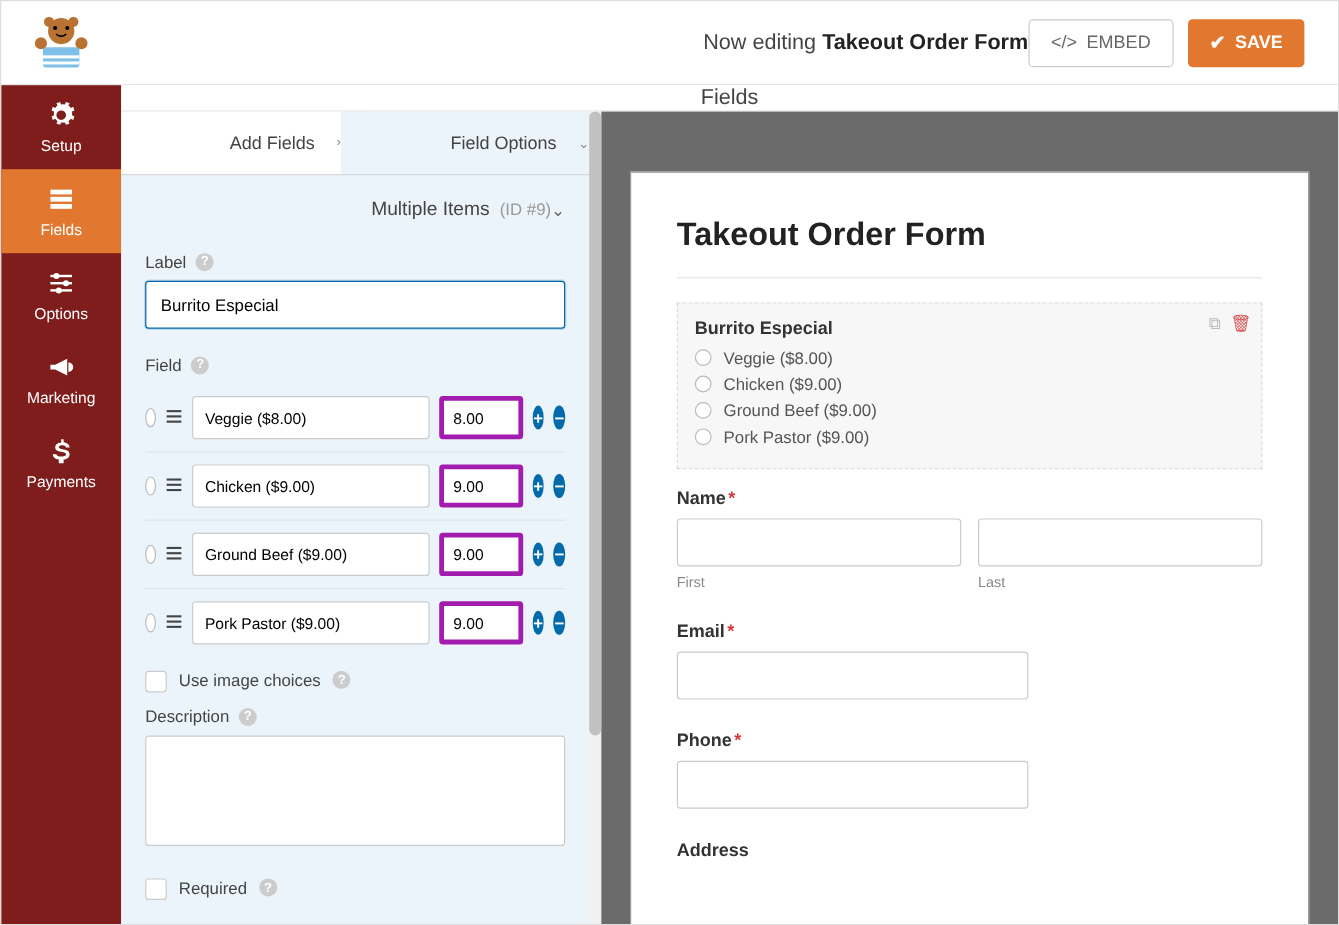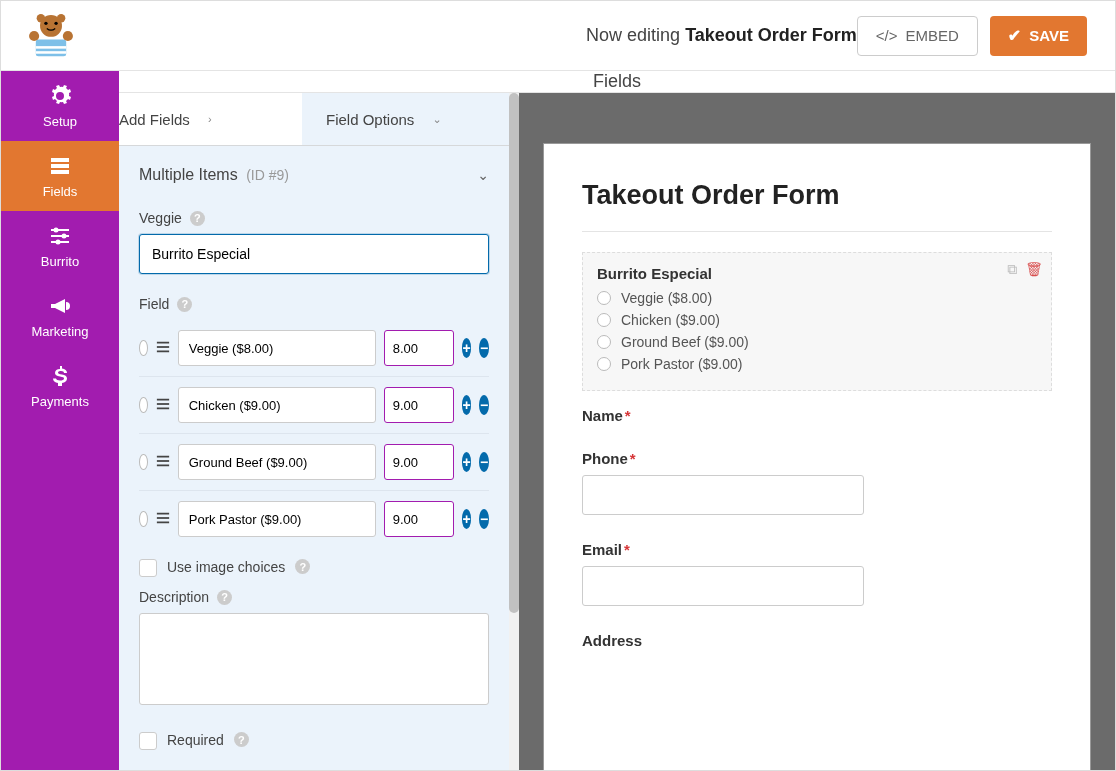--- a/index.html
+++ b/index.html
@@ -9,55 +9,55 @@
 .logo svg { width: 54px; height: 54px; }
 .editing { flex: 1; text-align: right; font-size: 18px; color: #444; }
 .editing b { font-weight: 700; color: #222; }
 .top-actions { display: flex; gap: 12px; padding-right: 28px; }
 .btn { height: 40px; padding: 0 18px; border-radius: 4px; font-size: 15px; font-weight: 500; display: inline-flex; align-items: center; gap: 8px; cursor: pointer; border: none; }
 .btn-embed { background: #fff; border: 1px solid #ccc; color: #666; }
 .btn-save { background: #e27730; color: #fff; font-weight: 600; }
 .btn-save .check { font-size: 16px; }
 
 .main { display: flex; height: 701px; }
-.sidebar { width: 118px; background: #a21caf; display: flex; flex-direction: column; }
+.sidebar { width: 100px; background: #7f1d1d; display: flex; flex-direction: column; }
 .side-item { height: 70px; display: flex; flex-direction: column; align-items: center; justify-content: center; color: #fff; cursor: pointer; gap: 6px; font-size: 13px; }
 .side-item.active { background: #e27730; }
 .side-item svg { width: 24px; height: 24px; fill: #fff; }
 
 .content { flex: 1; display: flex; flex-direction: column; }
 .panel-header { height: 50px; background: #fff; border-bottom: 1px solid #e4e4e4; display: flex; align-items: center; justify-content: center; font-size: 18px; color: #444; }
 .workspace { flex: 1; display: flex; position: relative; }
 
 .panel { width: 390px; background: #ebf3fb; display: flex; flex-direction: column; overflow: hidden; }
 .panel-tabs { display: flex; border-bottom: 1px solid #d6d8da; }
-.ptab { flex: 1; height: 52px; display: flex; align-items: center; justify-content: flex-start; gap: 18px; cursor: pointer; color: #444; font-size: 15px; }
+.ptab { flex: 1; height: 52px; display: flex; align-items: center; justify-content: flex-end; gap: 18px; cursor: pointer; color: #444; font-size: 15px; }
 .ptab.active { background: #ebf3fb; margin-left: 24px; }
 .ptab:not(.active) { background: #fff; }
 .ptab .chev { font-size: 11px; color: #888; }
 
 .panel-body { flex: 1; overflow-y: auto; padding: 0; }
-.acc-head { padding: 20px 20px 16px; display: flex; align-items: center; justify-content: space-between; cursor: pointer; }
+.acc-head { padding: 20px 20px 16px; display: flex; align-items: center; justify-content: flex-end; cursor: pointer; }
 .acc-head .title { font-size: 16px; color: #444; }
 .acc-head .idtag { color: #999; font-size: 14px; margin-left: 4px; font-weight: 400; }
 .acc-head .chev { color: #666; font-size: 14px; }
 .acc-body { padding: 0 20px 20px; }
 
 .form-label { font-size: 14px; color: #444; margin: 10px 0 8px 0; display: flex; align-items: center; gap: 8px; }
 .help-ic { width: 15px; height: 15px; border-radius: 50%; background: #ccc; color: #fff; font-size: 11px; display: inline-flex; align-items: center; justify-content: center; font-weight: bold; }
 .input { width: 100%; height: 40px; border: 1px solid #ccc; border-radius: 3px; padding: 0 12px; font-size: 14px; background: #fff; }
 .input.focused { border: 1px solid #036aab; box-shadow: 0 0 0 1px rgba(3,106,171,0.2); }
 
 .items-list { margin-top: 8px; }
 .item-row { display: flex; align-items: center; gap: 8px; padding: 10px 0; border-bottom: 1px solid #dde5ee; }
 .item-row:last-child { border-bottom: none; }
 .item-radio { width: 16px; height: 16px; border: 1px solid #bbb; border-radius: 50%; background: #fff; }
 .item-grip svg { width: 14px; height: 14px; fill: #444; }
 .item-name { flex: 1; height: 36px; border: 1px solid #ccc; border-radius: 3px; padding: 0 10px; font-size: 13px; background: #fff; }
-.item-price { width: 70px; height: 36px; border: 1px solid #a21caf; border-radius: 3px; padding: 0 8px; font-size: 13px; background: #fff; }
+.item-price { width: 70px; height: 36px; border: 4px solid #a21caf; border-radius: 3px; padding: 0 8px; font-size: 13px; background: #fff; }
 .item-add, .item-remove { width: 20px; height: 20px; border-radius: 50%; display: inline-flex; align-items: center; justify-content: center; color: #fff; font-size: 14px; font-weight: bold; cursor: pointer; line-height: 1; }
 .item-add { background: #036aab; }
 .item-remove { background: #036aab; }
 
 .checkbox-row { display: flex; align-items: flex-start; gap: 10px; margin: 12px 0; }
 .chk { width: 18px; height: 18px; border: 1px solid #ccc; border-radius: 3px; background: #fff; }
 .textarea { width: 100%; height: 92px; border: 1px solid #ccc; border-radius: 3px; background: #fff; resize: none; padding: 10px; }
 
 .scrollbar { width: 10px; background: #f1f1f1; position: relative; }
 .scrollbar .thumb { position: absolute; width: 10px; background: #c1c1c1; border-radius: 5px; }
@@ -136,21 +136,21 @@
     </div>
     <div class="side-item">
       <svg viewBox="0 0 24 24">
           <rect x="3" y="5" width="18" height="2"></rect>
           <circle cx="8" cy="6" r="2.5"></circle>
           <rect x="3" y="11" width="18" height="2"></rect>
           <circle cx="16" cy="12" r="2.5"></circle>
           <rect x="3" y="17" width="18" height="2"></rect>
           <circle cx="10" cy="18" r="2.5"></circle>
         </svg>
-      <span>Burrito</span>
+      <span>Options</span>
     </div>
     <div class="side-item">
       <svg viewBox="0 0 24 24">
           <path d="M3 10v4h4l10 5V5L7 10H3zm15-2v8a4 4 0 000-8z"></path>
         </svg>
       <span>Marketing</span>
     </div>
     <div class="side-item">
       <svg viewBox="0 0 24 24">
           <path d="M12 2v3c-3 0-5 1.5-5 4 0 2 1.5 3 5 3.5 3 .5 4 1 4 2 0 1.5-2 2-4 2s-4-.8-4-2H5c0 2.5 2 4 5 4.5V22h4v-3c3-.3 5-2 5-4.5 0-2.5-2-3.5-5-4-3-.4-4-1-4-2 0-1 1.5-1.5 3-1.5 2 0 3 .8 3 2h3c0-2.5-2-4-5-4.5V2h-2z"></path>
@@ -179,21 +179,21 @@
         <div class="panel-body">
           <div class="acc-head">
             <span class="title">
               <span>Multiple Items</span>
               <span class="idtag">(ID #9)</span>
             </span>
             <span class="chev">⌄</span>
           </div>
           <div class="acc-body">
             <div class="form-label">
-              <span>Veggie</span>
+              <span>Label</span>
               <span class="help-ic">?</span>
             </div>
             <input class="input focused" value="Burrito Especial" style="">
 
             <div class="form-label" style="margin-top:22px">
               <span>Field</span>
               <span class="help-ic">?</span>
             </div>
 
             <div class="items-list">
@@ -296,32 +296,42 @@
                 <span>Ground Beef ($9.00)</span>
               </div>
             <div class="radio-opt">
                 <span class="r"></span>
                 <span>Pork Pastor ($9.00)</span>
               </div>
           </div>
 
           <div class="pf-group">
             <div class="pf-label"><span>Name</span><span class="req">*</span></div>
+            <div class="name-row">
+              <div class="name-col">
+                  <div class="pf-input"></div>
+                  <div class="sub-label">First</div>
+                </div>
+              <div class="name-col">
+                  <div class="pf-input"></div>
+                  <div class="sub-label">Last</div>
+                </div>
+            </div>
+          </div>
+
+          <div class="pf-group">
+            <div class="pf-label"><span>Email</span><span class="req">*</span></div>
+            <div class="pf-input" style="width:60%"></div>
           </div>
 
           <div class="pf-group">
             <div class="pf-label"><span>Phone</span><span class="req">*</span></div>
             <div class="pf-input" style="width:60%"></div>
           </div>
 
-          <div class="pf-group">
-            <div class="pf-label"><span>Email</span><span class="req">*</span></div>
-            <div class="pf-input" style="width:60%"></div>
-          </div>
-
           <div class="pf-group" style="margin-bottom:11px">
             <div class="pf-label"><span>Address</span></div>
           </div>
         </div>
       </div>
 
     </div>
   </div>
 </div>
 

